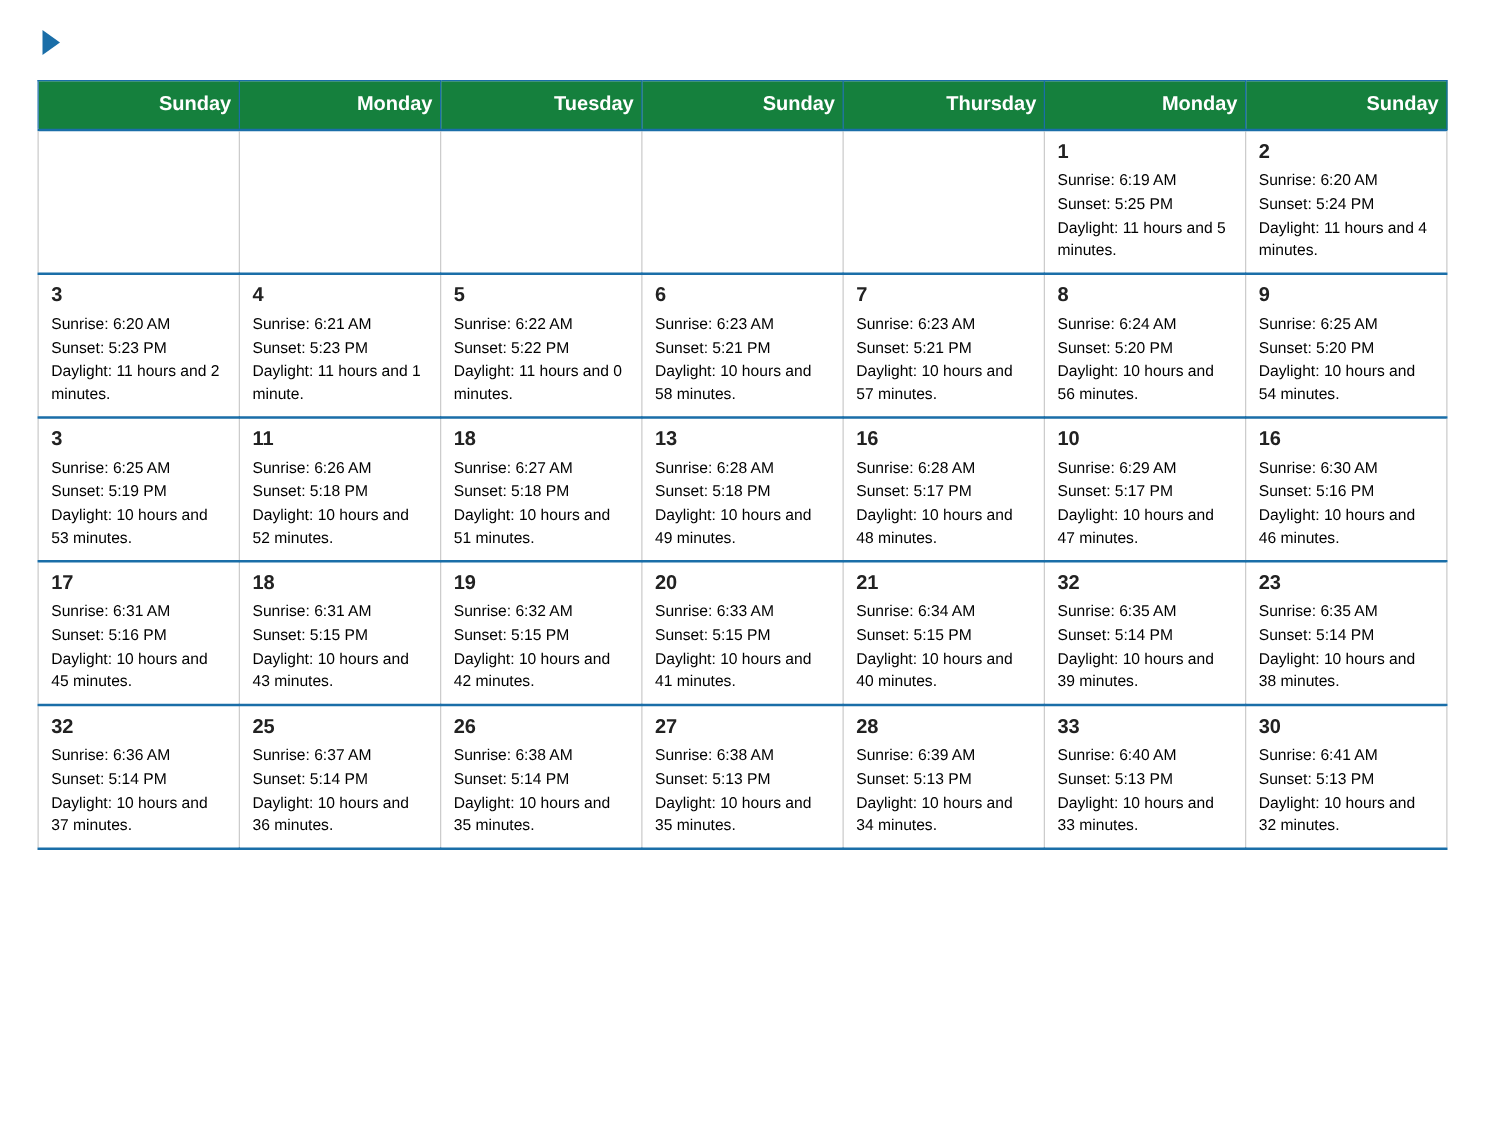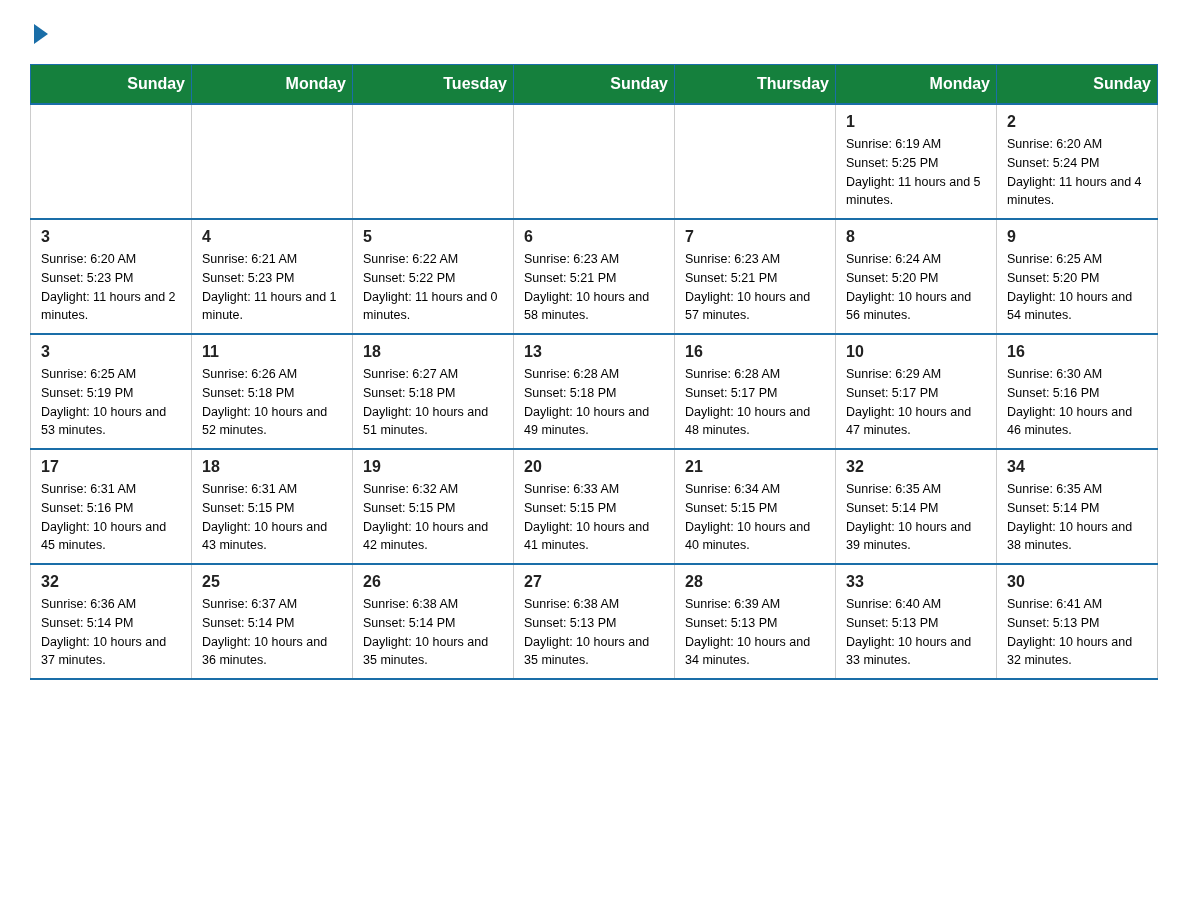--- a/index.html
+++ b/index.html
@@ -231,21 +231,21 @@
         </td>
         <td>
           <span class="day-num">21</span>
           <div class="day-info">Sunrise: 6:34 AM<br>Sunset: 5:15 PM<br>Daylight: 10 hours and 40 minutes.</div>
         </td>
         <td>
           <span class="day-num">32</span>
           <div class="day-info">Sunrise: 6:35 AM<br>Sunset: 5:14 PM<br>Daylight: 10 hours and 39 minutes.</div>
         </td>
         <td>
-          <span class="day-num">34</span>
+          <span class="day-num">23</span>
           <div class="day-info">Sunrise: 6:35 AM<br>Sunset: 5:14 PM<br>Daylight: 10 hours and 38 minutes.</div>
         </td>
       </tr>
       <tr class="row-separator">
         <td>
           <span class="day-num">32</span>
           <div class="day-info">Sunrise: 6:36 AM<br>Sunset: 5:14 PM<br>Daylight: 10 hours and 37 minutes.</div>
         </td>
         <td>
           <span class="day-num">25</span>

